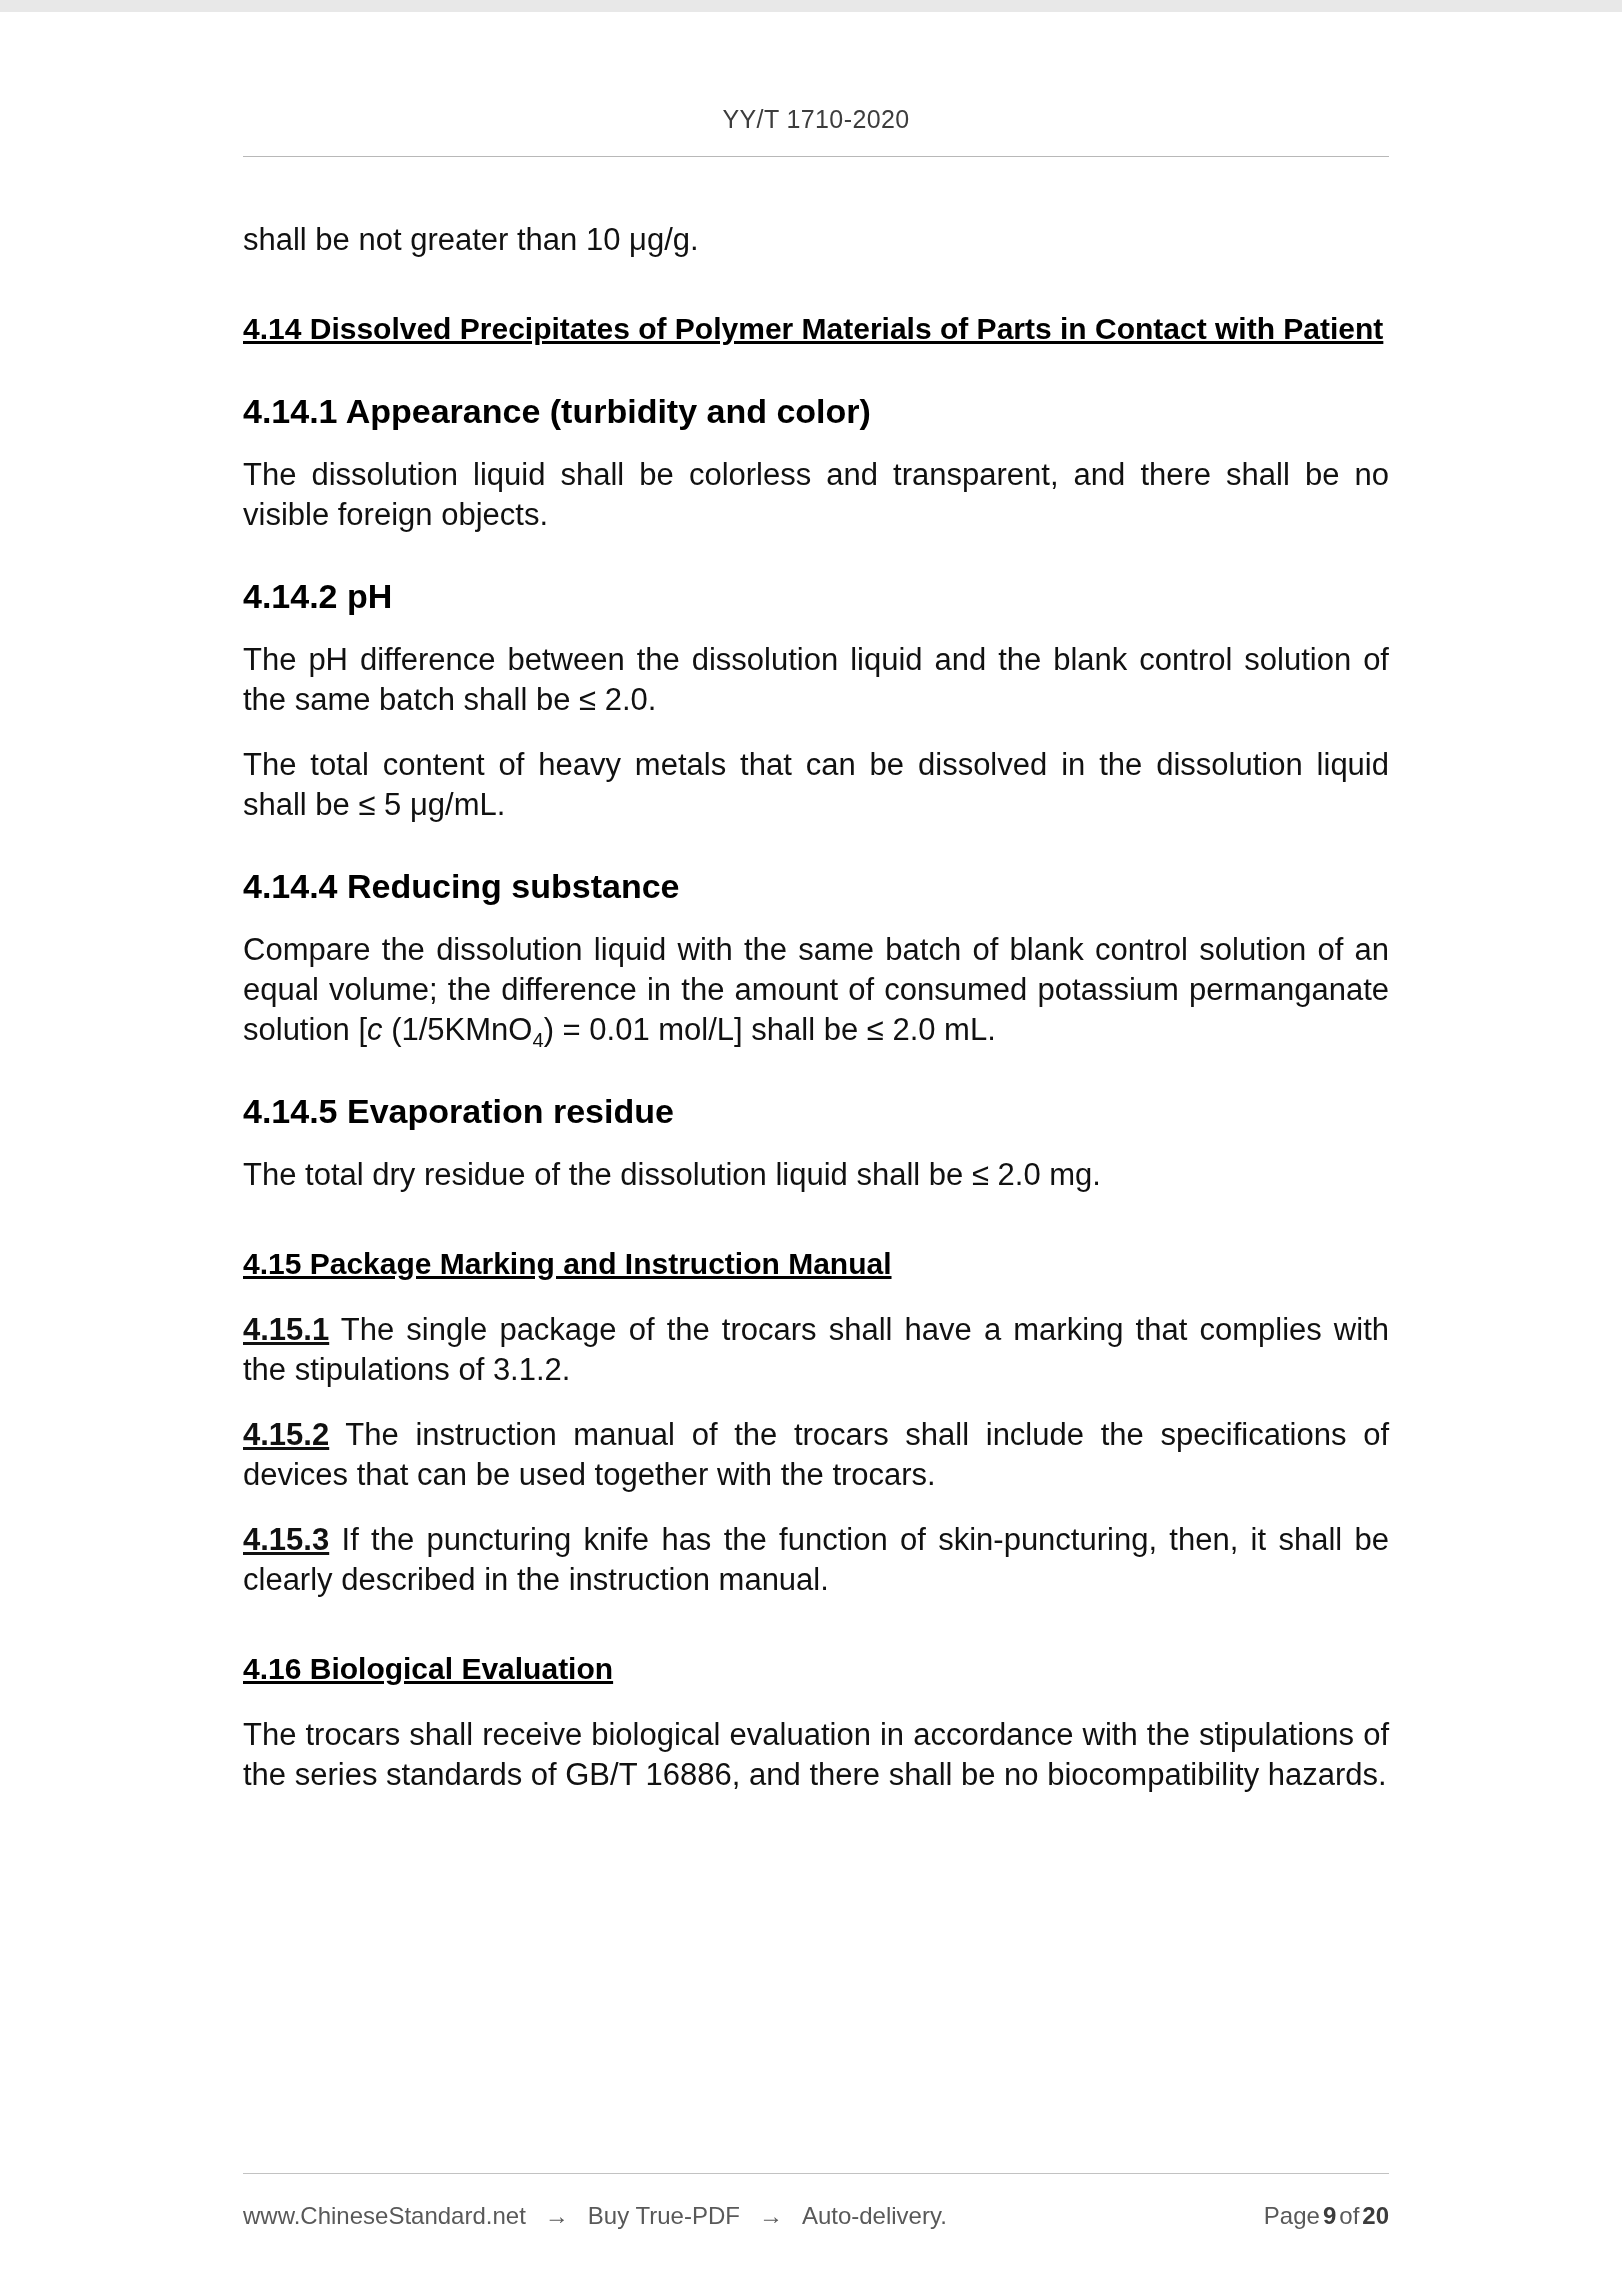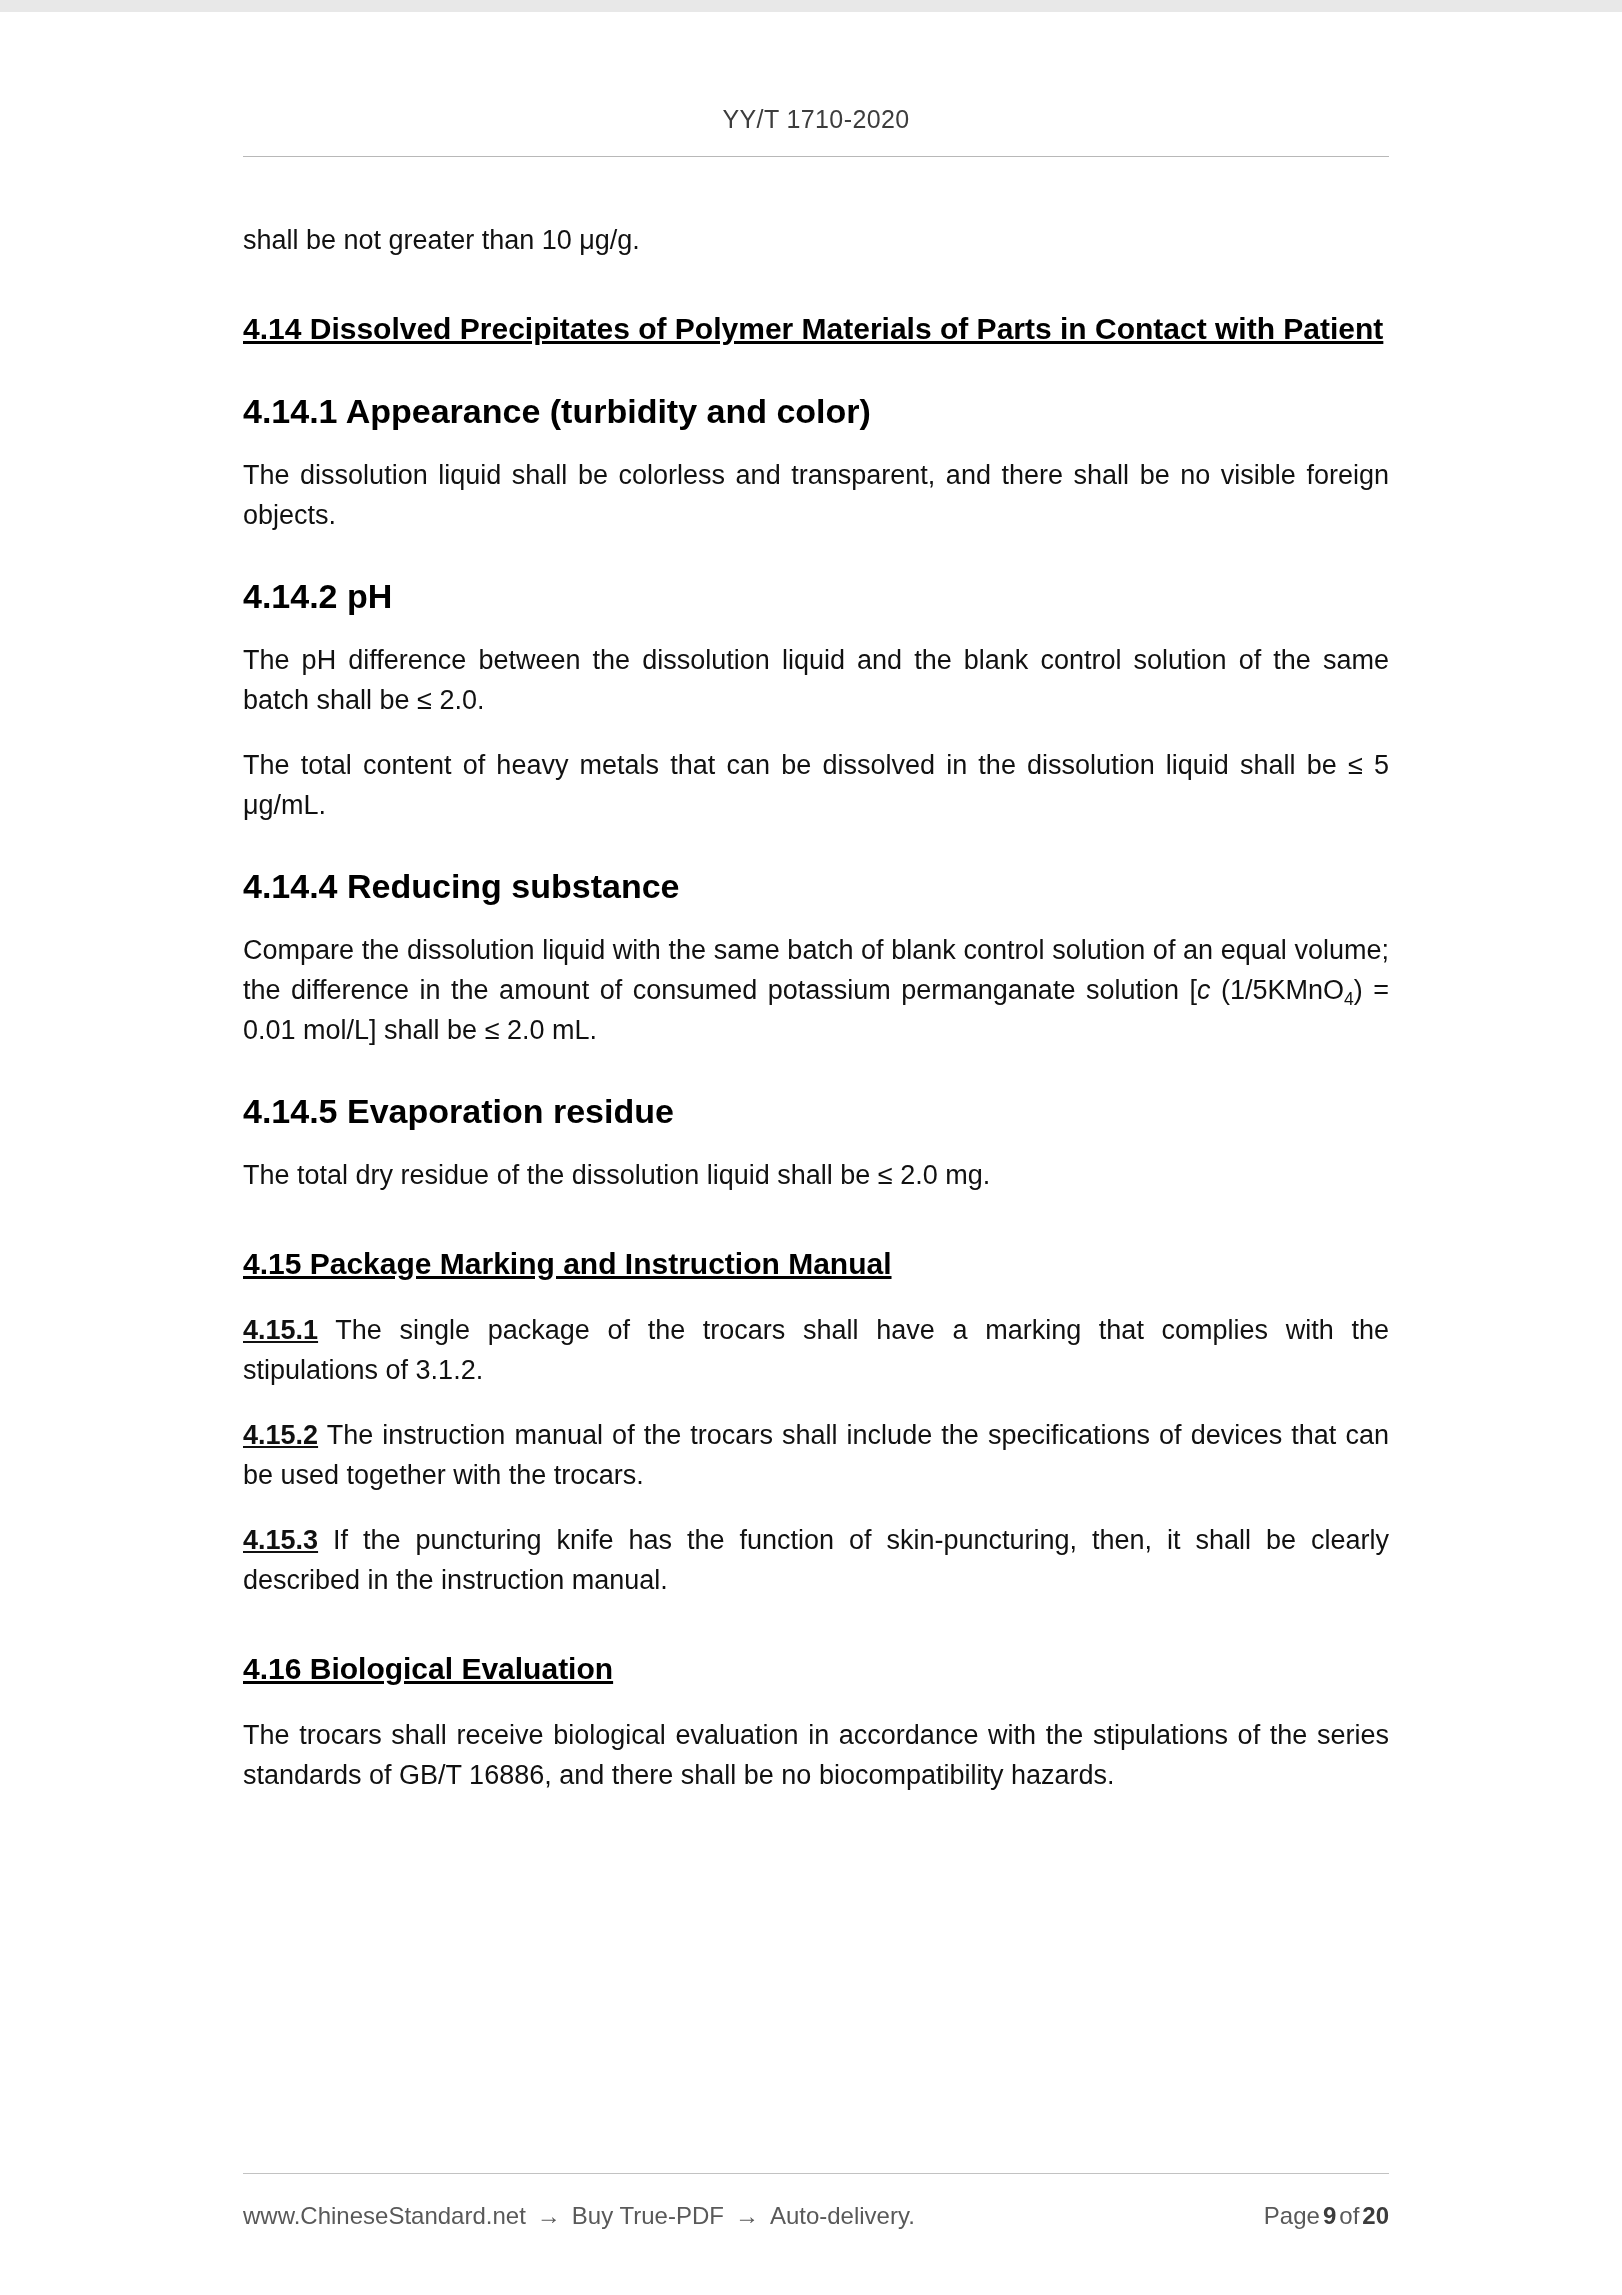--- a/index.html
+++ b/index.html
@@ -35,21 +35,21 @@
     border-top: 1.7px solid #b8b8b8;
     margin-top: 22px;
   }
   .content {
     position: absolute;
     top: 198px;
     left: 243px;
     width: 1146px;
   }
   .content p {
-    font-size: 27px;
+    font-size: 31px;
     line-height: 40px;
     text-align: justify;
     margin: 25px 0;
     color: #111111;
   }
   .content p.first {
     margin-top: 10px;
   }
   .h-major {
     font-size: 30px;
@@ -93,21 +93,21 @@
     display: flex;
     justify-content: space-between;
     align-items: baseline;
     margin-top: 28px;
     font-size: 24px;
     color: #595959;
   }
   .footer-left {
     display: flex;
     align-items: baseline;
-    gap: 11px;
+    gap: 19px;
   }
   .footer-right {
     display: flex;
     align-items: baseline;
     gap: 3px;
   }
   .footer-link {
     color: #595959;
     text-decoration: none;
     cursor: pointer;

